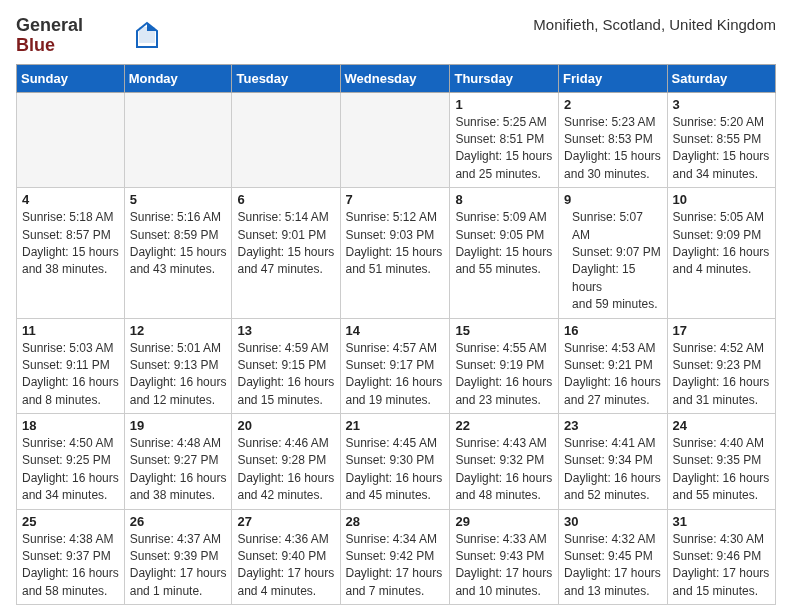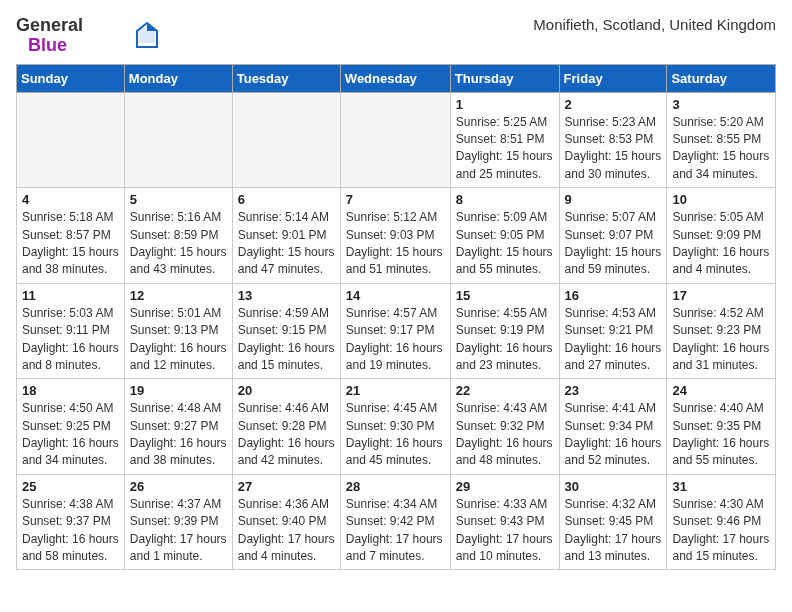--- a/index.html
+++ b/index.html
@@ -22,21 +22,21 @@
       gap: 48px;
     }
     .logo-text {
       display: flex;
       flex-direction: column;
       font-size: 18px;
       font-weight: bold;
       line-height: 1.1;
     }
     .logo-general { color: #333; }
-    .logo-blue { color: #a21caf; margin-left: 12px; }
+    .logo-blue { color: #7f1d1d; }
     .logo-icon {
       width: 24px;
       height: 28px;
       margin-left: 4px;
       margin-top: -2px;
     }
     .title-block {
       text-align: right;
     }
     .month-year {
@@ -178,21 +178,21 @@
         </td>
         <td>
           <span class="day-num">8</span>
           <div class="day-detail" style="white-space: pre-line;">Sunrise: 5:09 AM
 Sunset: 9:05 PM
 Daylight: 15 hours
 and 55 minutes.</div>
         </td>
         <td>
           <span class="day-num">9</span>
-          <div class="day-detail" style="white-space: pre-line;">Sunrise: 5:07 AM
+          <div class="day-detail" style="white-space: pre-line; margin-left: 8px;">Sunrise: 5:07 AM
 Sunset: 9:07 PM
 Daylight: 15 hours
 and 59 minutes.</div>
         </td>
         <td>
           <span class="day-num">10</span>
           <div class="day-detail" style="white-space: pre-line;">Sunrise: 5:05 AM
 Sunset: 9:09 PM
 Daylight: 16 hours
 and 4 minutes.</div>

